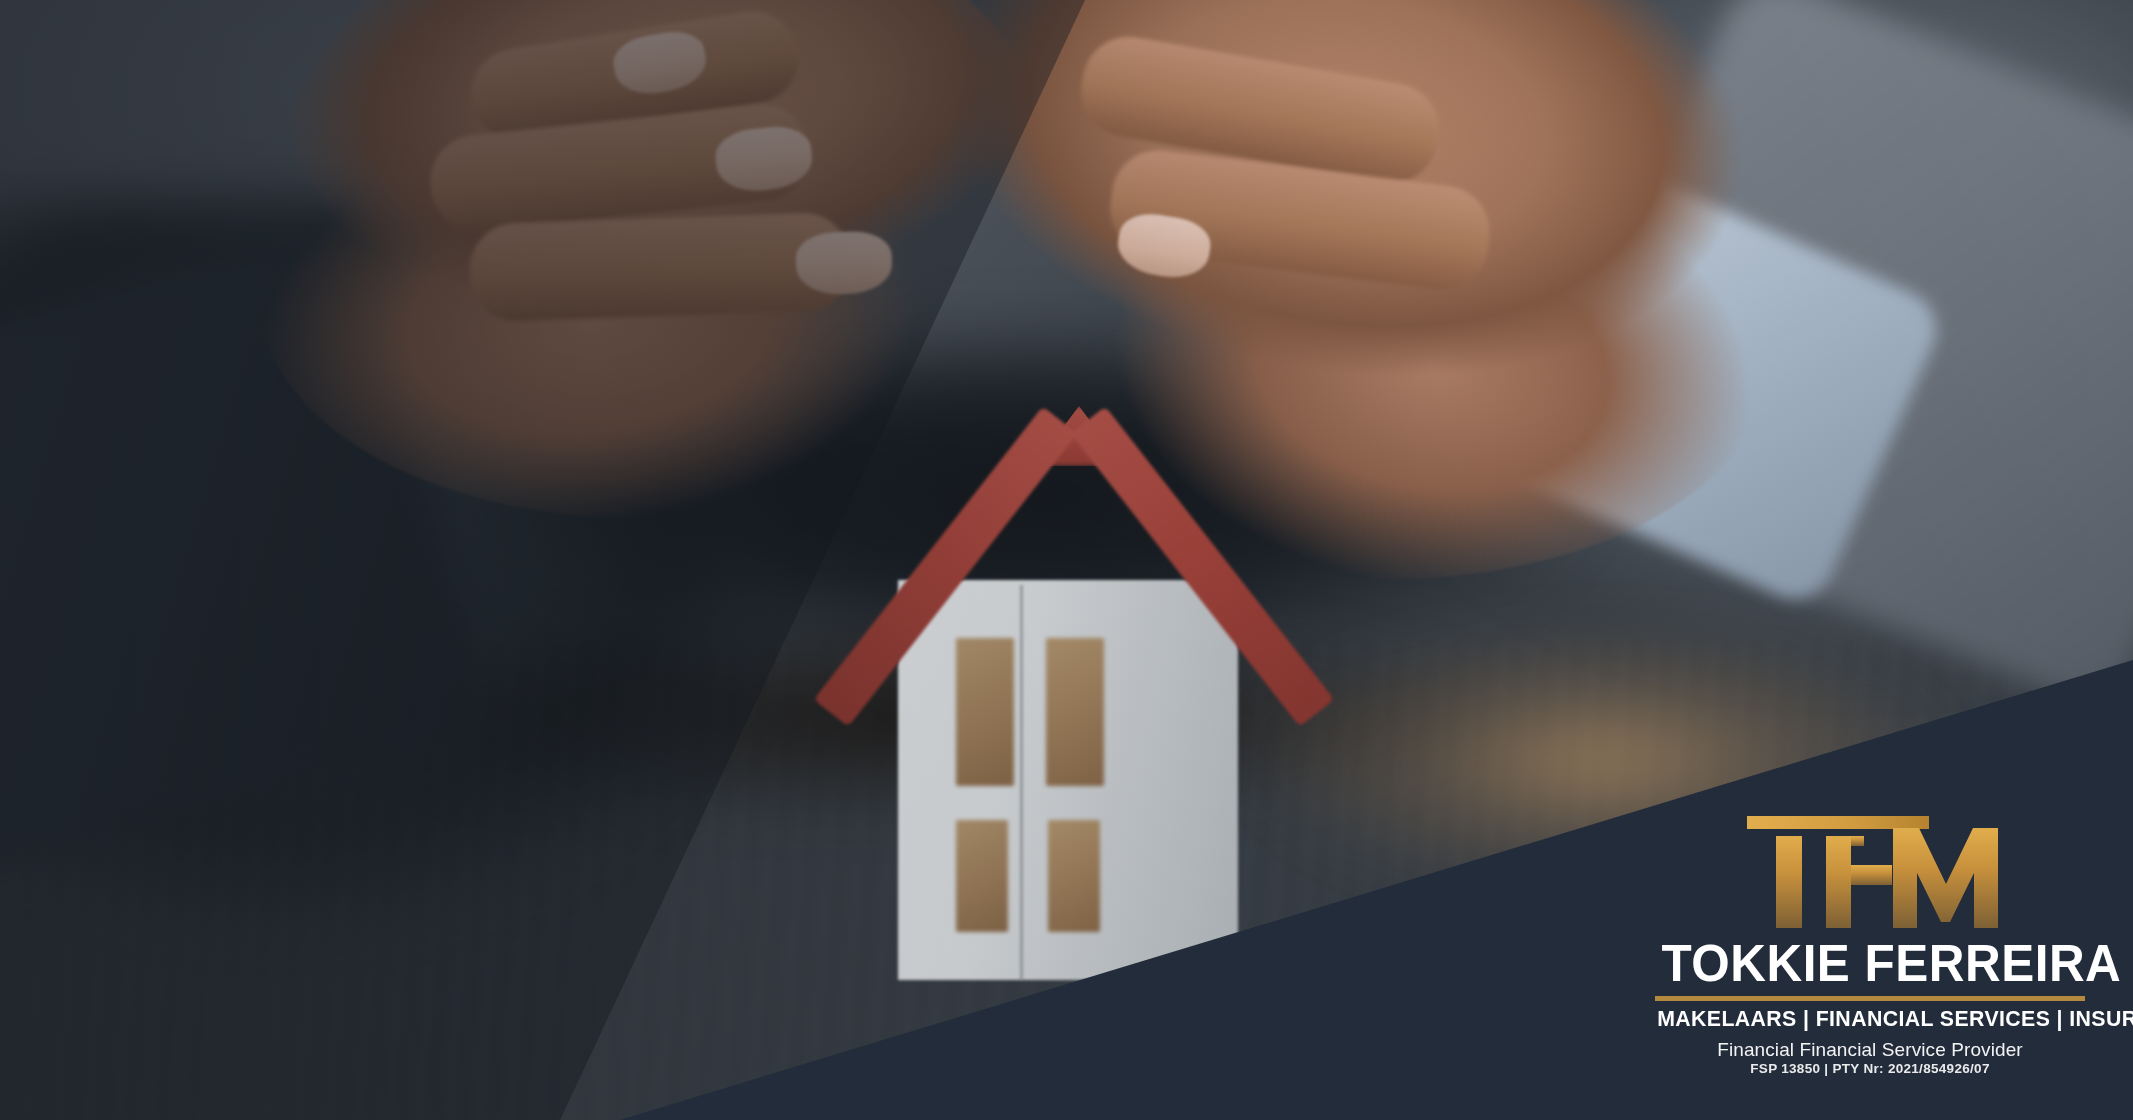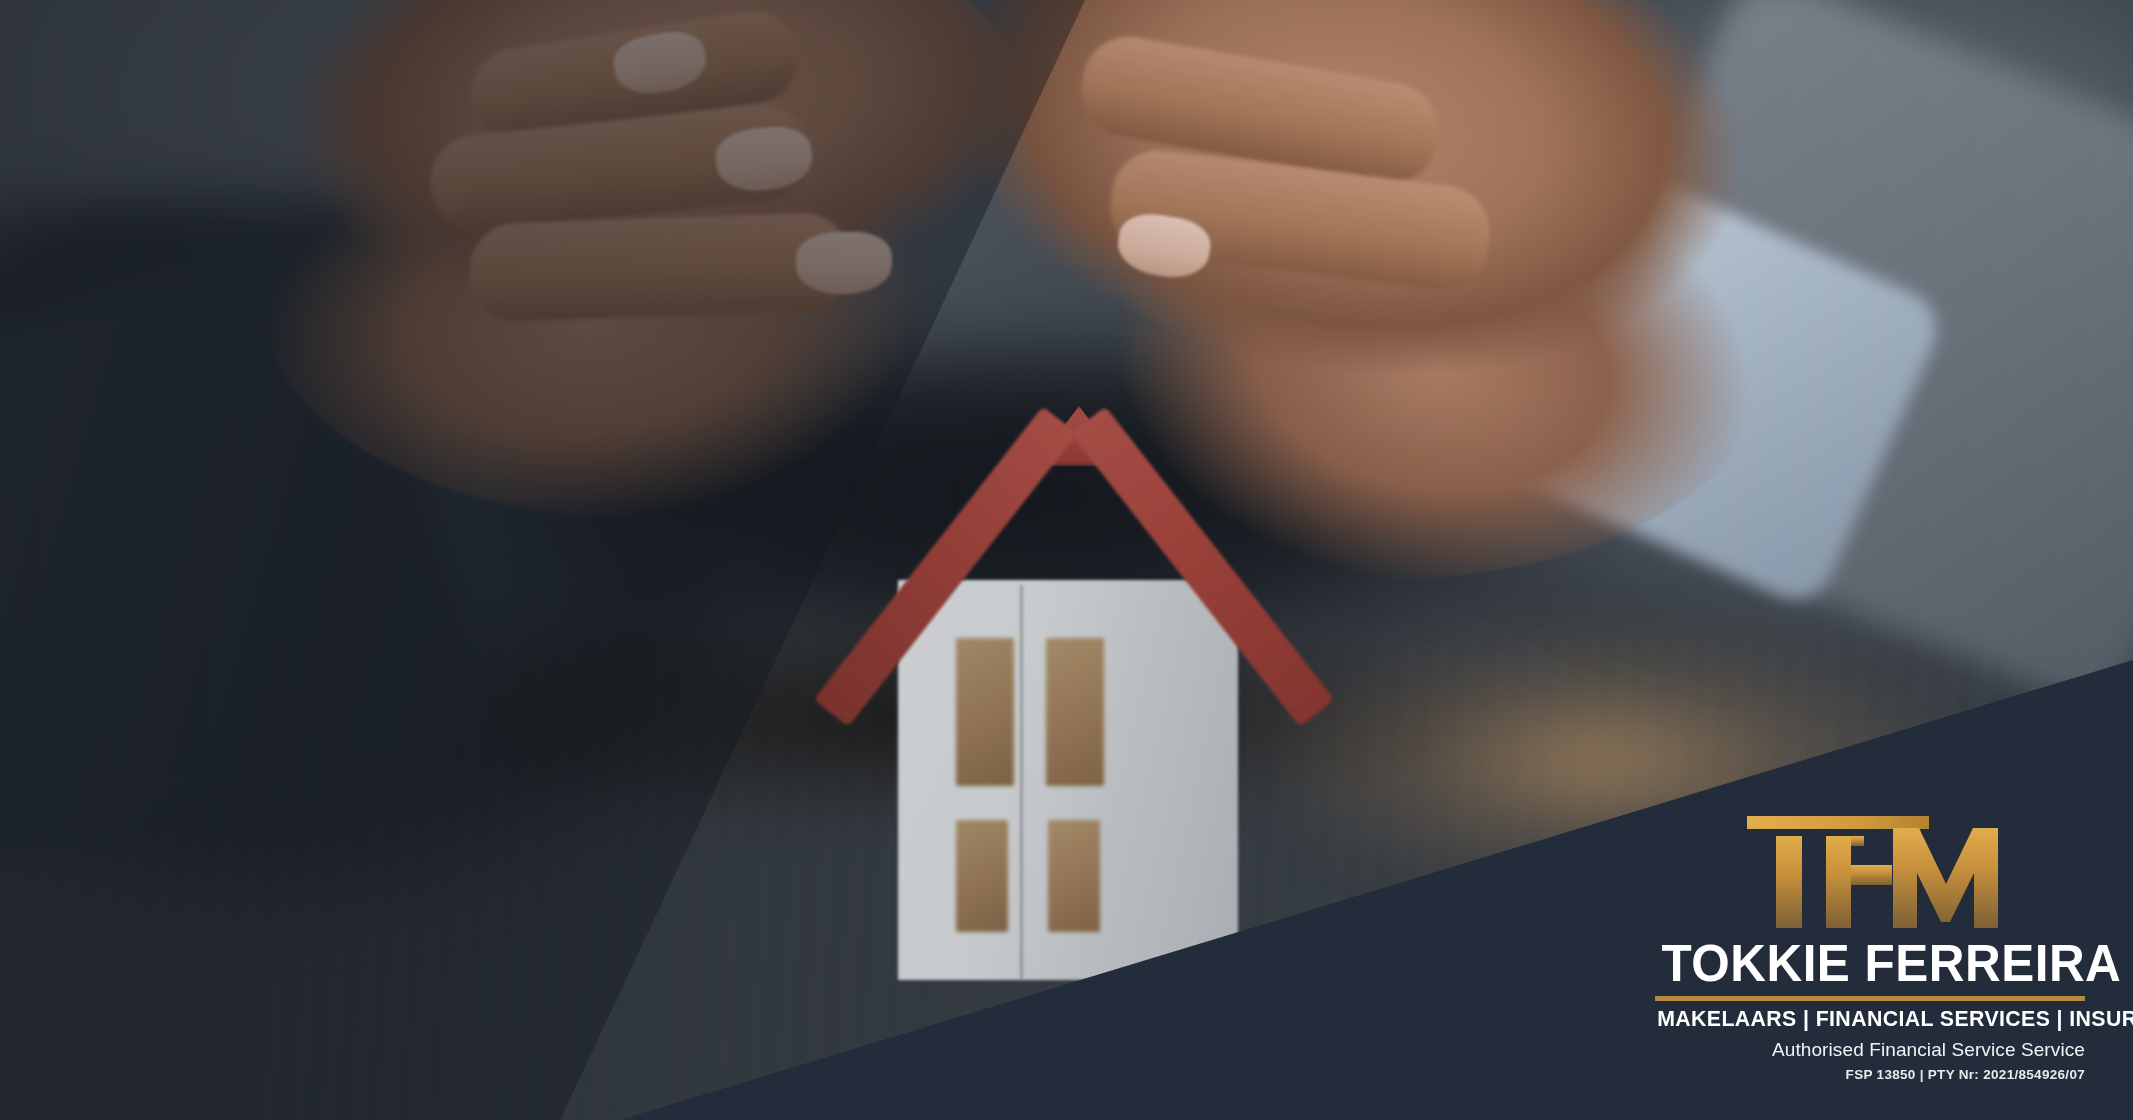--- a/index.html
+++ b/index.html
@@ -197,21 +197,21 @@
     color:#f4f5f6;
     letter-spacing:.2px;
     transform:scaleX(.95);
     transform-origin:left center;
     text-shadow:0 2px 18px rgba(0,0,0,.42);
   }
   .body-copy span{display:block;}
 
   
   .logo{
-    position:absolute;left:1655px;top:812px;width:430px;text-align:right;
+    position:absolute;left:1655px;top:812px;width:430px;text-align:center;
   }
   .monogram{
     position:relative;width:100%;height:122px;margin:0 auto 4px auto;
   }
   .monogram svg{display:block;margin:0 auto;}
   .logo-name{
     font-size:51px;font-weight:700;color:#ffffff;letter-spacing:.5px;
     line-height:1;transform:scaleX(.97);transform-origin:center;
     white-space:nowrap;
   }
@@ -220,21 +220,21 @@
   }
   .logo-services{
     font-size:21.5px;font-weight:700;color:#ffffff;letter-spacing:.4px;
     line-height:1;white-space:nowrap;transform:scaleX(.99);
   }
   .logo-afsp{
     font-size:19px;font-weight:500;color:#f2f3f4;margin-top:9px;
     letter-spacing:.1px;line-height:1;white-space:nowrap;
   }
   .logo-reg{
-    font-size:13.5px;font-weight:600;color:#e9eaec;margin-top:9px;
+    font-size:13.5px;font-weight:600;color:#e9eaec;margin-top:3px;
     letter-spacing:.3px;line-height:1;white-space:nowrap;
   }
 </style>
 </head>
 <body>
 
 <div class="banner">
 
   <div class="photo">
     <div class="bg-wall"></div>
@@ -311,18 +311,18 @@
         <polygon points="150,116 150,16 176,16 203,72 230,16 255,16 255,116 231,116 231,61 207,110 198,110 174,61 174,116" fill="url(#goldGrad)"></polygon>
       </svg>
     </div>
 
     <div class="logo-name">TOKKIE FERREIRA</div>
 
     <div class="logo-rule"></div>
 
     <div class="logo-services">MAKELAARS  |  FINANCIAL SERVICES  |  INSURANCE</div>
 
-    <div class="logo-afsp">Authorised Financial Service Service</div>
+    <div class="logo-afsp">Financial Financial Service Provider</div>
 
     <div class="logo-reg">FSP 13850    |    PTY Nr: 2021/854926/07</div>
   </div>
 
 </div>
 
 </body></html>

